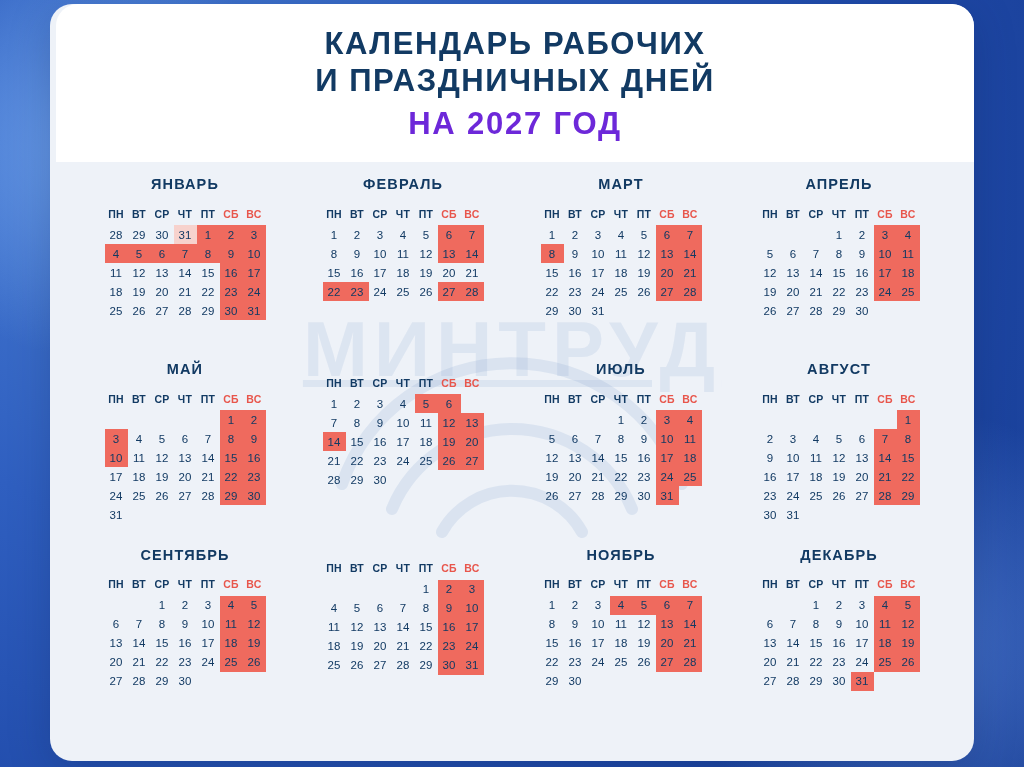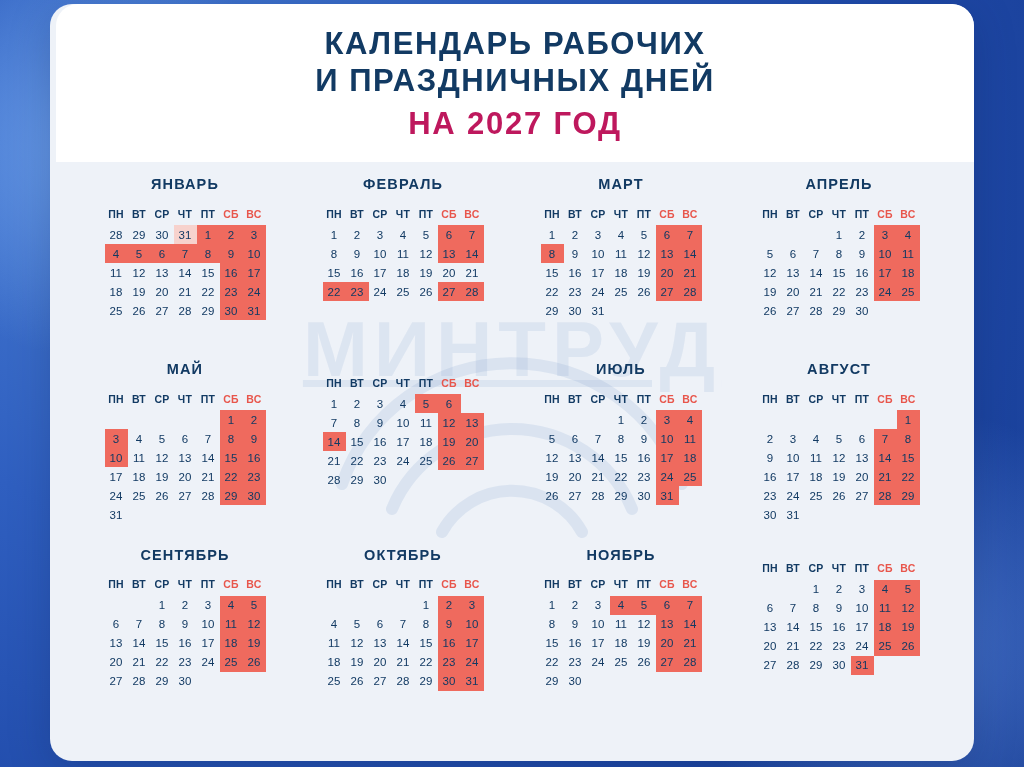--- a/index.html
+++ b/index.html
@@ -50,21 +50,21 @@
   }
   .title-line {
     color: #123a63;
     font-size: 31px;
     font-weight: bold;
     letter-spacing: 1.6px;
     line-height: 1.18;
     text-transform: uppercase;
   }
   .title-year {
-    color: #be185d;
+    color: #6d28d9;
     font-size: 31px;
     font-weight: bold;
     letter-spacing: 1.8px;
     margin-top: 7px;
     text-transform: uppercase;
   }
   .watermark {
     position: absolute;
     left: 0; right: 0;
     top: 300px;
@@ -738,21 +738,20 @@
               <td>29</td>
               <td>30</td>
               <td class="empty"></td>
               <td class="empty"></td>
               <td class="empty"></td>
             </tr>
           </tbody>
         </table>
       </div>
       <div class="month">
-        <div class="month-name">Октябрь</div>
         <table class="cal">
           <thead>
             <tr>
               <th>пн</th>
               <th>вт</th>
               <th>ср</th>
               <th>чт</th>
               <th>пт</th>
               <th class="we">сб</th>
               <th class="we">вс</th>
@@ -864,20 +863,21 @@
               <td class="empty"></td>
               <td class="empty"></td>
               <td class="empty"></td>
               <td class="empty"></td>
               <td class="empty"></td>
             </tr>
           </tbody>
         </table>
       </div>
       <div class="month">
+        <div class="month-name">Декабрь</div>
         <table class="cal">
           <thead>
             <tr>
               <th>пн</th>
               <th>вт</th>
               <th>ср</th>
               <th>чт</th>
               <th>пт</th>
               <th class="we">сб</th>
               <th class="we">вс</th>

